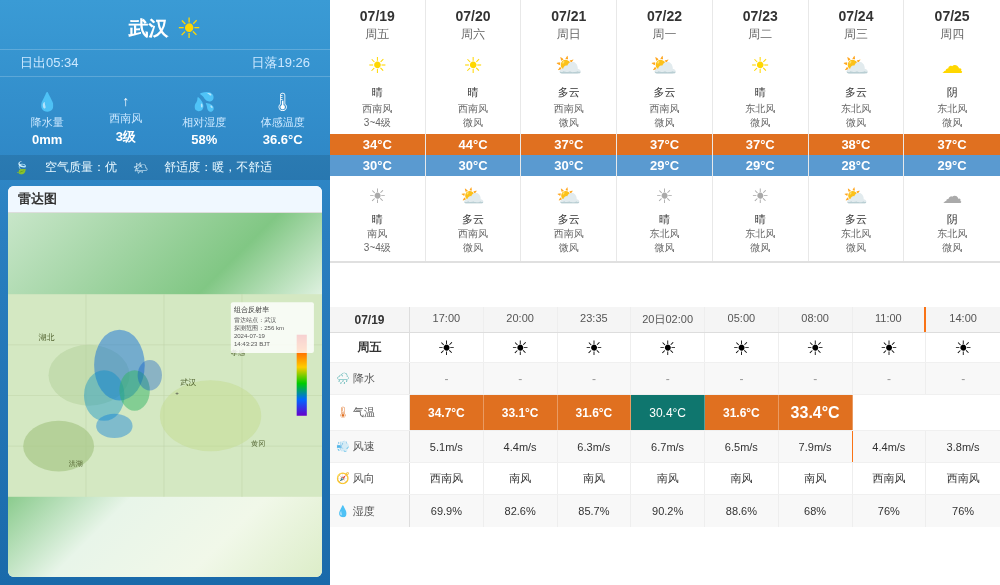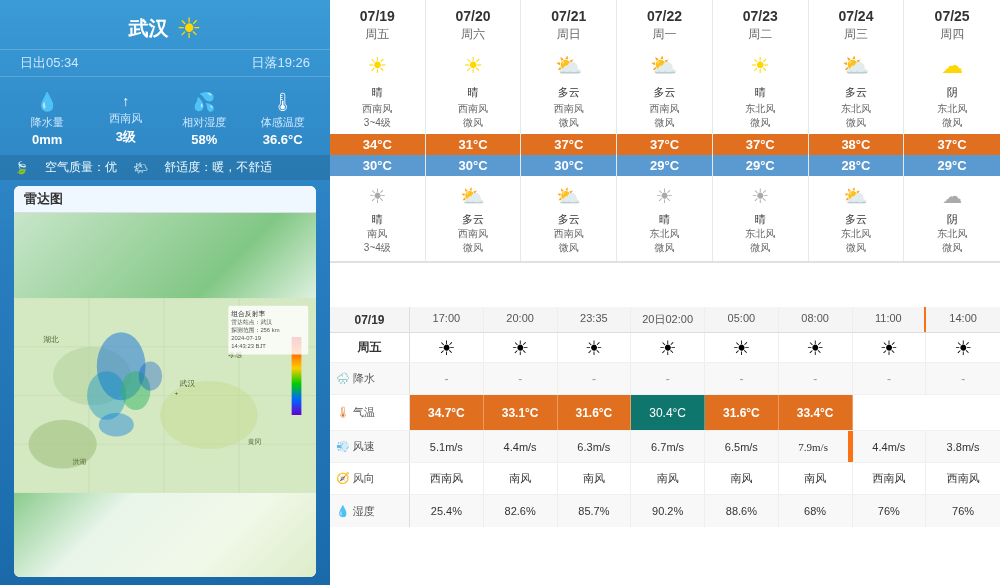--- a/index.html
+++ b/index.html
@@ -79,21 +79,21 @@
       padding: 4px 14px;
       font-size: 12px;
       color: #e8f8ff;
       gap: 16px;
       background: rgba(0,0,0,0.1);
     }
 
     .radar-section {
       flex: 1;
       background: white;
-      margin: 6px 14px 8px;
+      margin: 6px 8px 8px;
       border-radius: 6px;
       overflow: hidden;
       position: relative;
     }
     .radar-title {
       padding: 4px 10px;
       font-size: 13px;
       font-weight: bold;
       color: #333;
       background: #f0f8ff;
@@ -324,21 +324,21 @@
     <div class="day-night-wind">南风</div>
     <div class="day-night-windlv">3~4级</div>
   </div>
       <div class="day-col">
     <div class="day-date">07/20</div>
     <div class="day-weekday">周六</div>
     <div class="day-weather-icon" style="color:#FFD700;">☀</div>
     <div class="day-condition">晴</div>
     <div class="day-wind">西南风</div>
     <div class="day-wind-level">微风</div>
-    <div class="day-high-temp">31°C</div>
+    <div class="day-high-temp">44°C</div>
     <div class="day-low-temp">30°C</div>
     <div class="day-night-icon" style="color:#aaa;">⛅</div>
     <div class="day-night-condition">多云</div>
     <div class="day-night-wind">西南风</div>
     <div class="day-night-windlv">微风</div>
   </div>
       <div class="day-col">
     <div class="day-date">07/21</div>
     <div class="day-weekday">周日</div>
     <div class="day-weather-icon" style="color:#FFD700;">⛅</div>
@@ -456,34 +456,34 @@
     <div style="display:grid; grid-template-columns: 80px repeat(8,1fr); border-bottom:1px solid #f0f0f0; min-height:36px;">
       <div style="padding:4px 6px; font-size:11px; color:#555; border-right:1px solid #ddd; display:flex; align-items:center; gap:3px;">
         <span style="color:#e07020;">🌡</span>
           <span>气温</span>
       </div>
       <div style="display:flex; align-items:center; justify-content:center; font-size:12px; font-weight:bold; background:#e07020; color:white; border-right:1px solid rgba(255,255,255,0.3);">34.7°C</div>
       <div style="display:flex; align-items:center; justify-content:center; font-size:12px; font-weight:bold; background:#e07020; color:white; border-right:1px solid rgba(255,255,255,0.3);">33.1°C</div>
       <div style="display:flex; align-items:center; justify-content:center; font-size:12px; font-weight:bold; background:#e07020; color:white; border-right:1px solid rgba(255,255,255,0.3);">31.6°C</div>
       <div style="display:flex; align-items:center; justify-content:center; font-size:12px; font-weight:normal; background:#0f766e; color:white; border-right:1px solid rgba(255,255,255,0.3);">30.4°C</div>
       <div style="display:flex; align-items:center; justify-content:center; font-size:12px; font-weight:bold; background:#e07020; color:white; border-right:1px solid rgba(255,255,255,0.3);">31.6°C</div>
-      <div style="display:flex; align-items:center; justify-content:center; font-size:12px; font-weight:bold; background:#e07020; color:white; border-right:1px solid rgba(255,255,255,0.3);">33.4°C</div>
+      <div style="display:flex; align-items:center; justify-content:center; font-size:16px; font-weight:bold; background:#e07020; color:white; border-right:1px solid rgba(255,255,255,0.3);">33.4°C</div>
     </div>
 
     <div style="display:grid; grid-template-columns: 80px repeat(8,1fr); background:#f8f8f8; border-bottom:1px solid #f0f0f0; min-height:32px;">
       <div style="padding:4px 6px; font-size:11px; color:#555; border-right:1px solid #ddd; display:flex; align-items:center; gap:3px;">
         <span>💨</span>
           <span>风速</span>
       </div>
       <div style="display:flex; align-items:center; justify-content:center; font-size:11px; color:#333; border-right:1px solid #eee;">5.1m/s</div>
       <div style="display:flex; align-items:center; justify-content:center; font-size:11px; color:#333; border-right:1px solid #eee;">4.4m/s</div>
       <div style="display:flex; align-items:center; justify-content:center; font-size:11px; color:#333; border-right:1px solid #eee;">6.3m/s</div>
       <div style="display:flex; align-items:center; justify-content:center; font-size:11px; color:#333; border-right:1px solid #eee;">6.7m/s</div>
       <div style="display:flex; align-items:center; justify-content:center; font-size:11px; color:#333; border-right:1px solid #eee;">6.5m/s</div>
-      <div style="display:flex; align-items:center; justify-content:center; font-size:11px; color:#333; border-right:5px solid #f97316;font-family:Liberation Serif, serif;">7.9m/s</div>
+      <div style="display:flex; align-items:center; justify-content:center; font-size:11px; color:#333; border-right:1px solid #f97316;">7.9m/s</div>
       <div style="display:flex; align-items:center; justify-content:center; font-size:11px; color:#333; border-right:1px solid #eee;">4.4m/s</div>
       <div style="display:flex; align-items:center; justify-content:center; font-size:11px; color:#333;">3.8m/s</div>
     </div>
 
     <div style="display:grid; grid-template-columns: 80px repeat(8,1fr); border-bottom:1px solid #f0f0f0; min-height:32px;">
       <div style="padding:4px 6px; font-size:11px; color:#555; border-right:1px solid #ddd; display:flex; align-items:center; gap:3px;">
         <span>🧭</span>
           <span>风向</span>
       </div>
       <div style="display:flex; align-items:center; justify-content:center; font-size:11px; color:#333; border-right:1px solid #eee;">西南风</div>
@@ -494,21 +494,21 @@
       <div style="display:flex; align-items:center; justify-content:center; font-size:11px; color:#333; border-right:1px solid #eee;">南风</div>
       <div style="display:flex; align-items:center; justify-content:center; font-size:11px; color:#333; border-right:1px solid #eee;">西南风</div>
       <div style="display:flex; align-items:center; justify-content:center; font-size:11px; color:#333;">西南风</div>
     </div>
 
     <div style="display:grid; grid-template-columns: 80px repeat(8,1fr); background:#f8f8f8; min-height:32px;">
       <div style="padding:4px 6px; font-size:11px; color:#555; border-right:1px solid #ddd; display:flex; align-items:center; gap:3px;">
         <span style="color:#44aacc;">💧</span>
           <span>湿度</span>
       </div>
-      <div style="display:flex; align-items:center; justify-content:center; font-size:11px; color:#333; border-right:1px solid #eee;">25.4%</div>
+      <div style="display:flex; align-items:center; justify-content:center; font-size:11px; color:#333; border-right:1px solid #eee;">69.9%</div>
       <div style="display:flex; align-items:center; justify-content:center; font-size:11px; color:#333; border-right:1px solid #eee;">82.6%</div>
       <div style="display:flex; align-items:center; justify-content:center; font-size:11px; color:#333; border-right:1px solid #eee;">85.7%</div>
       <div style="display:flex; align-items:center; justify-content:center; font-size:11px; color:#333; border-right:1px solid #eee;">90.2%</div>
       <div style="display:flex; align-items:center; justify-content:center; font-size:11px; color:#333; border-right:1px solid #eee;">88.6%</div>
       <div style="display:flex; align-items:center; justify-content:center; font-size:11px; color:#333; border-right:1px solid #eee;">68%</div>
       <div style="display:flex; align-items:center; justify-content:center; font-size:11px; color:#333; border-right:1px solid #eee;">76%</div>
       <div style="display:flex; align-items:center; justify-content:center; font-size:11px; color:#333;">76%</div>
     </div>
   </div>
 </div>

